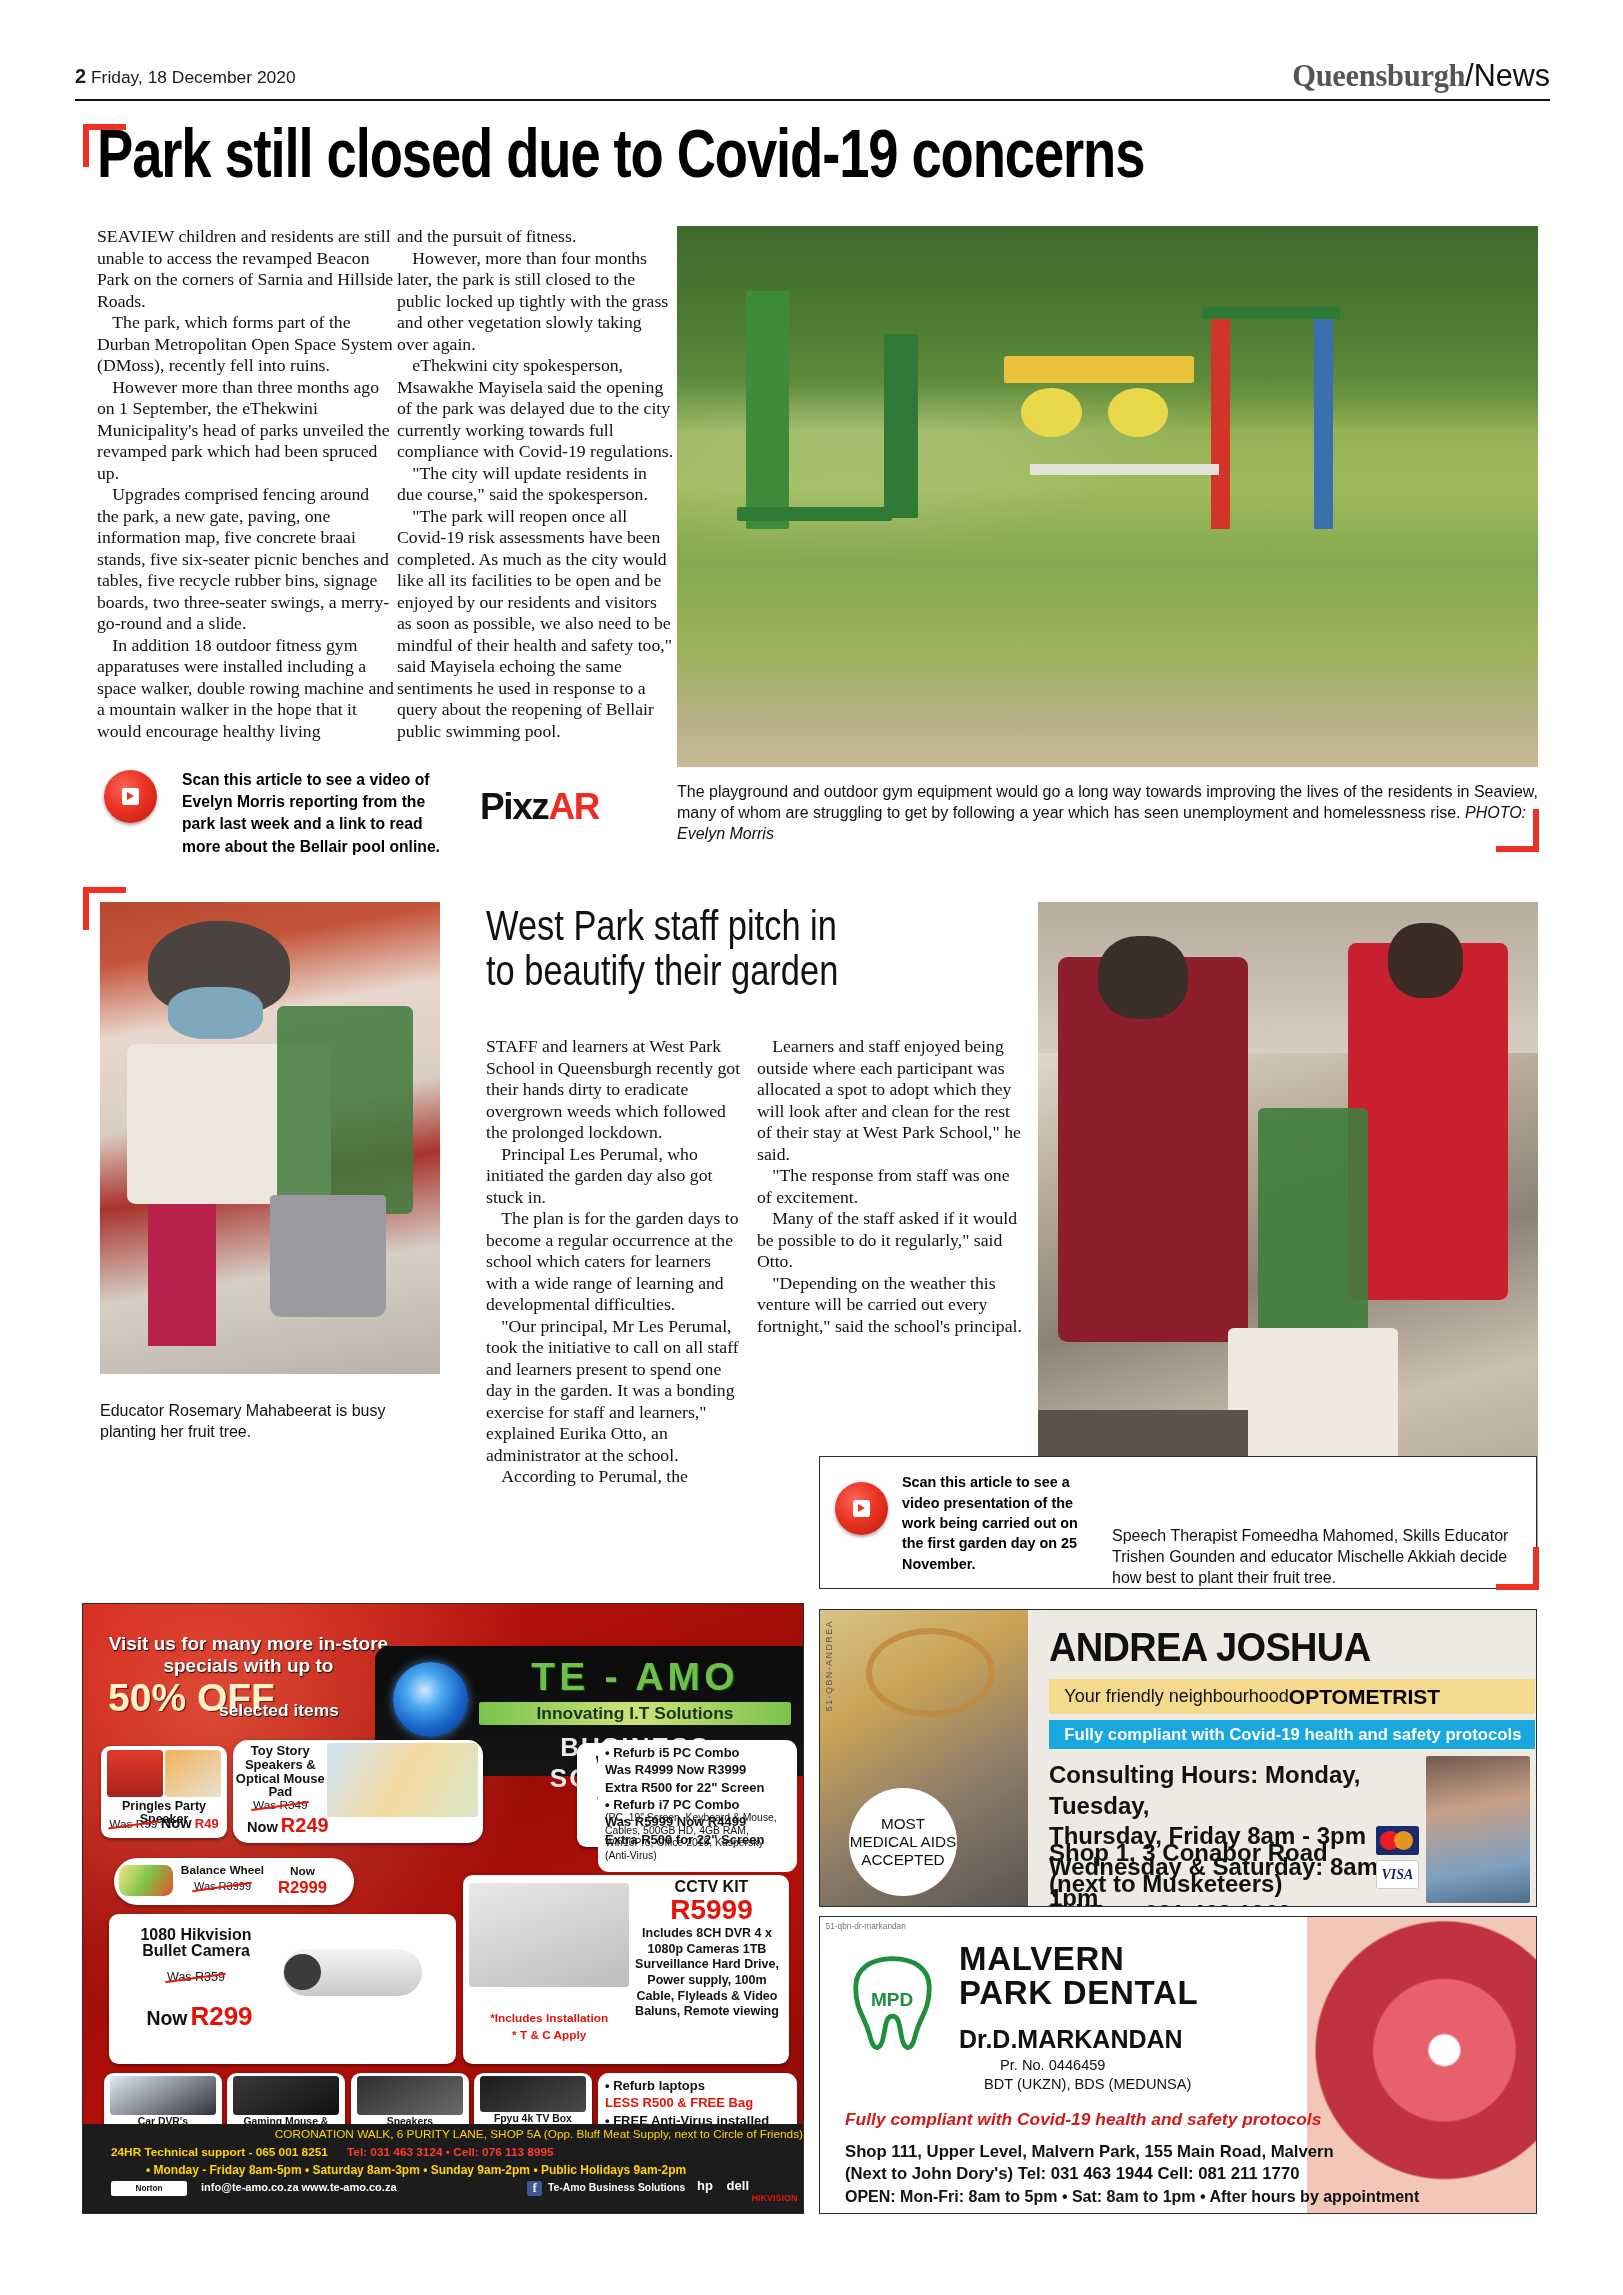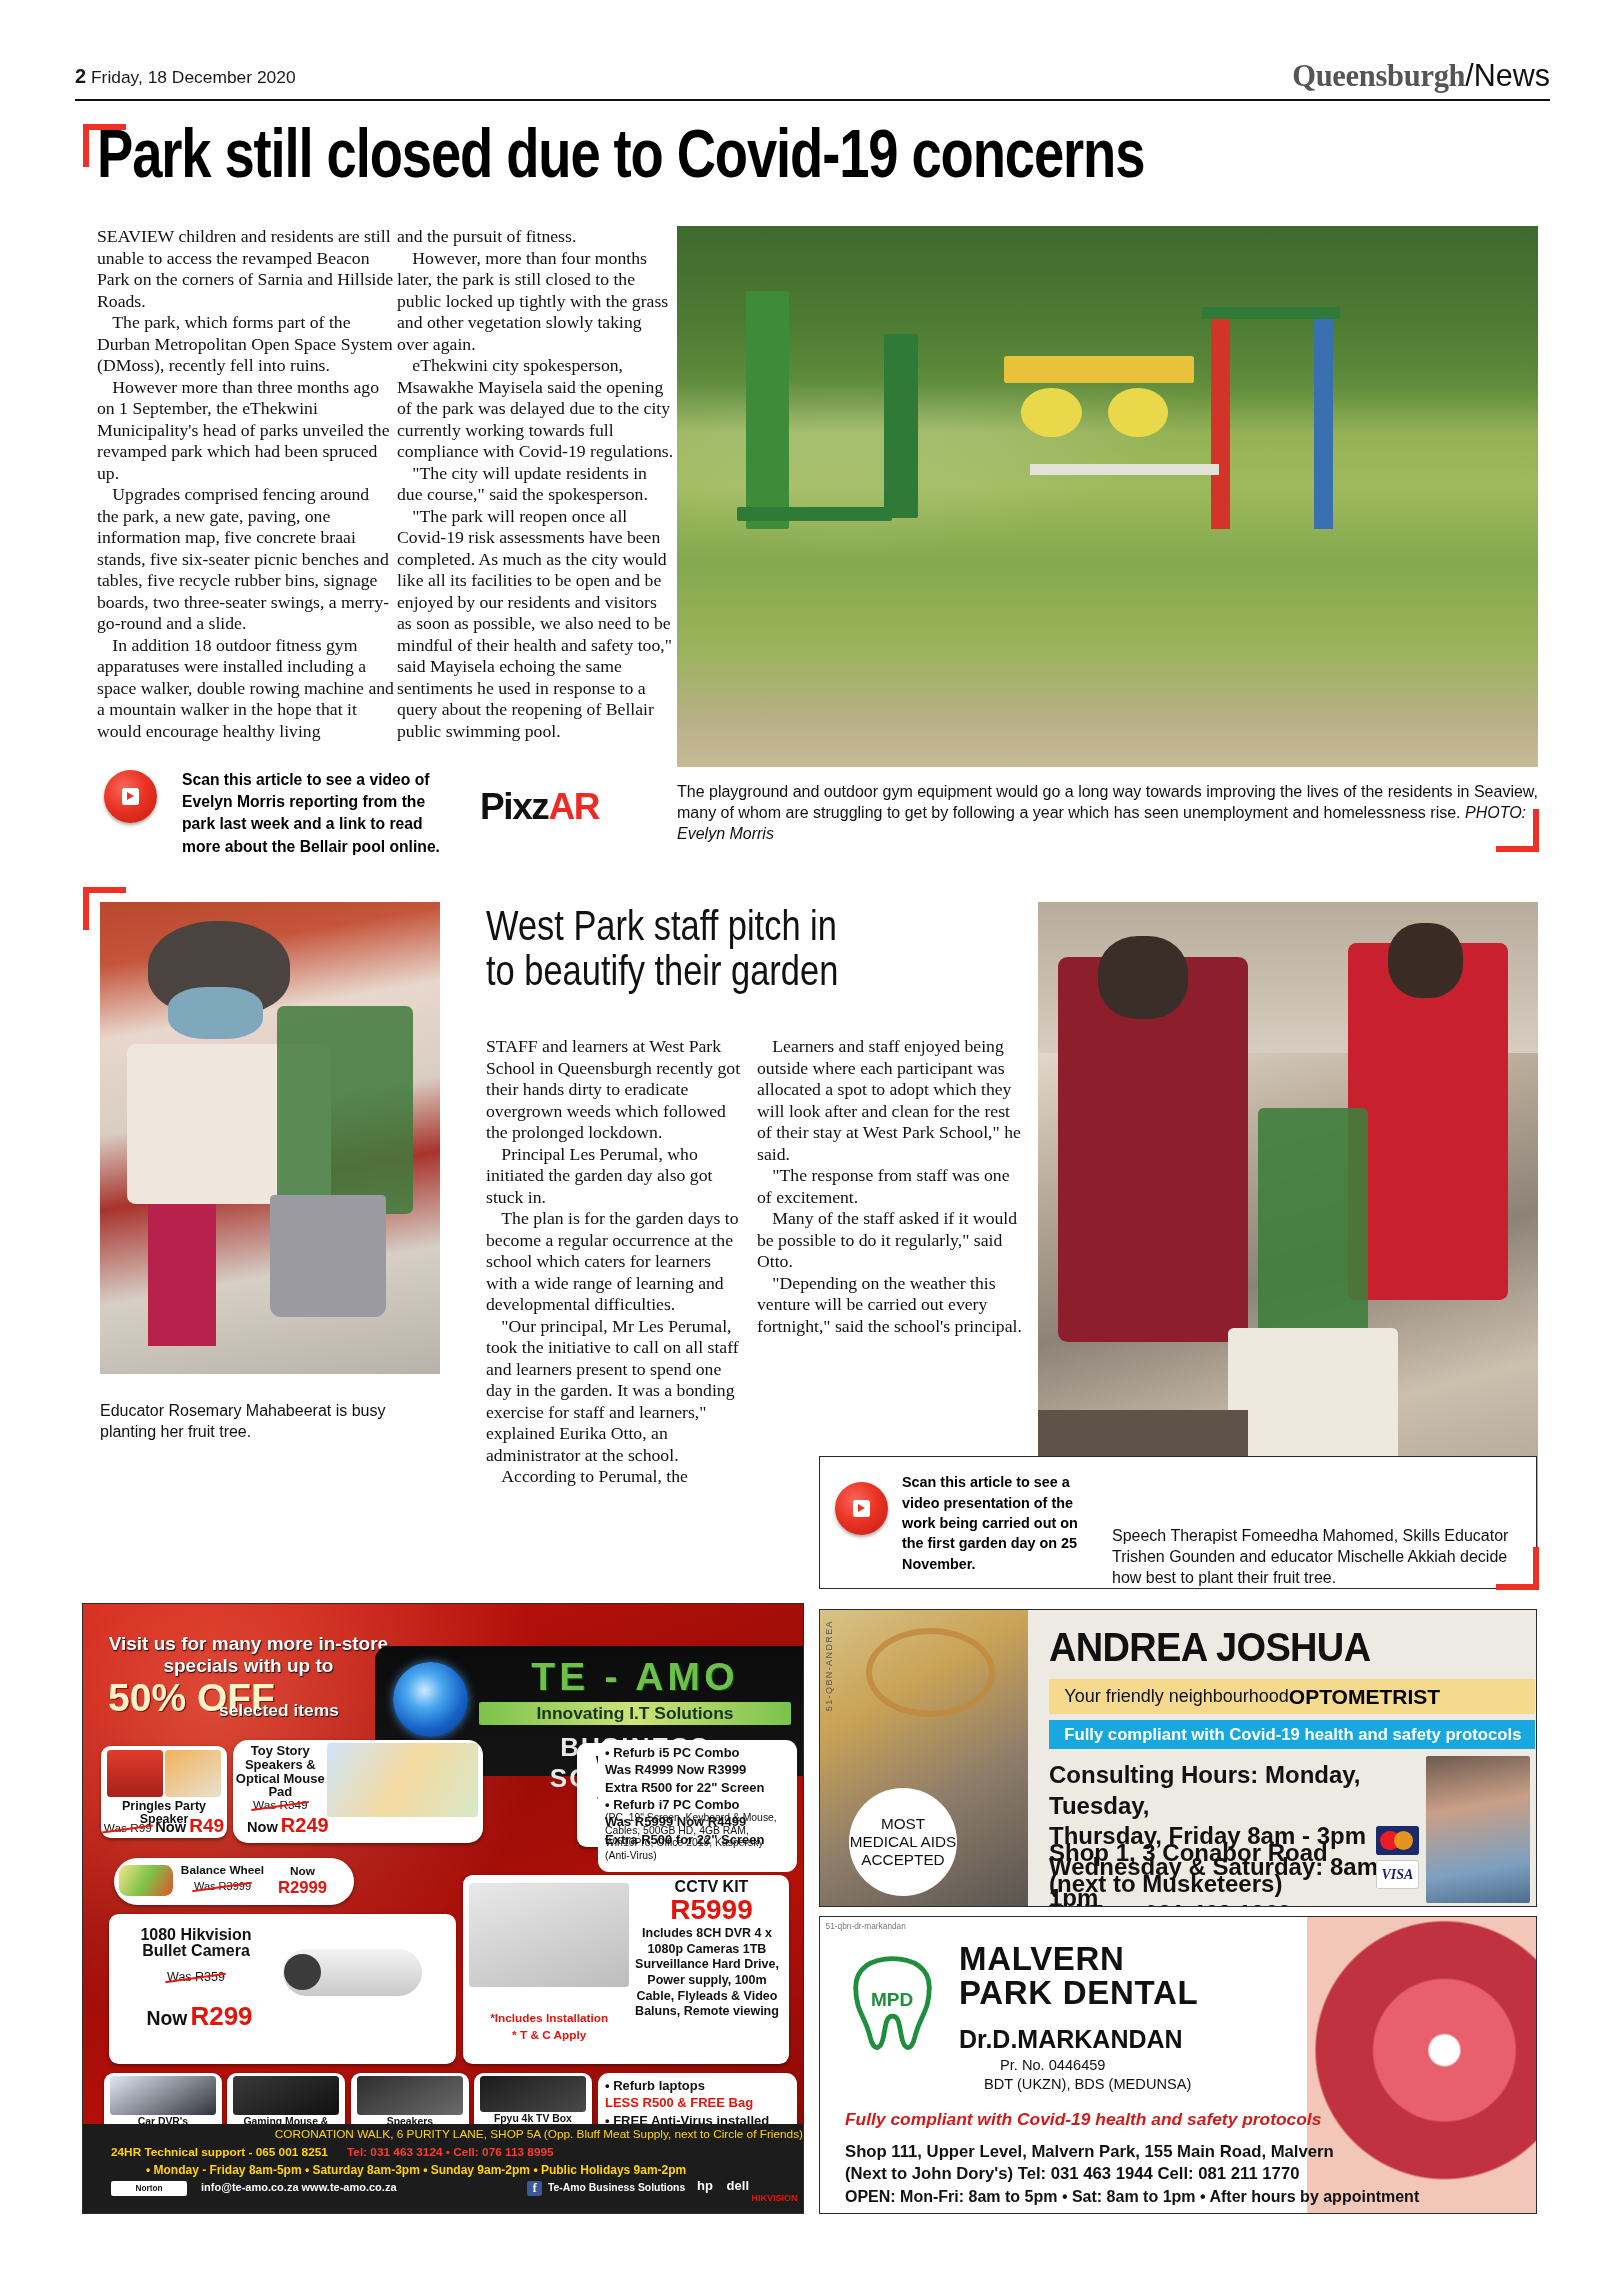--- a/index.html
+++ b/index.html
@@ -255,21 +255,21 @@
                   font-family:'Liberation Sans',sans-serif;font-weight:bold;font-size:26px;letter-spacing:2.1px;color:#e9e9e9;text-align:center;">BUSINESS SOLUTIONS</div>
     </div>
 
     <div class="ta-white" style="left:18px;top:142px;width:126px;height:92px;">
       <div style="position:absolute;left:5.6px;top:4.2px;width:56px;height:47px;background:linear-gradient(180deg,#e03b2a,#a8221a);border-radius:3.5px;"></div>
       <div style="position:absolute;left:64px;top:4.2px;width:56px;height:47px;background:linear-gradient(145deg,#f2b25a,#e8e1d0);border-radius:3.5px;"></div>
       <div class="ta-lbl" style="position:absolute;left:0;top:54px;width:126px;font-size:12.5px;">Pringles Party Speaker</div>
       <div style="position:absolute;left:0;top:69px;width:126px;text-align:center;font-family:'Liberation Sans',sans-serif;font-size:11.8px;">
         <span class="ta-was">Was R99</span>
         <span class="ta-now" style="font-size:14.6px;">Now</span>
-        <span class="ta-price" style="font-size:19px;">R49</span>
+        <span class="ta-price" style="font-size:13px;">R49</span>
       </div>
     </div>
 
     <div class="ta-white" style="left:150px;top:136px;width:250px;height:103px;border-radius:15px;">
       <div class="ta-lbl" style="position:absolute;left:2.8px;top:4.2px;width:89px;font-size:13px;">Toy Story Speakers &amp; Optical Mouse Pad</div>
       <div style="position:absolute;left:94px;top:2.8px;width:151px;height:74px;
                   background:linear-gradient(120deg,#cfe5f7,#f4d9a0,#d8e8c8);border-radius:3.5px;"></div>
       <div style="position:absolute;left:2.8px;top:58px;width:89px;text-align:center;font-family:'Liberation Sans',sans-serif;font-size:11.8px;">
         <span class="ta-was">Was R349</span>
       </div>

